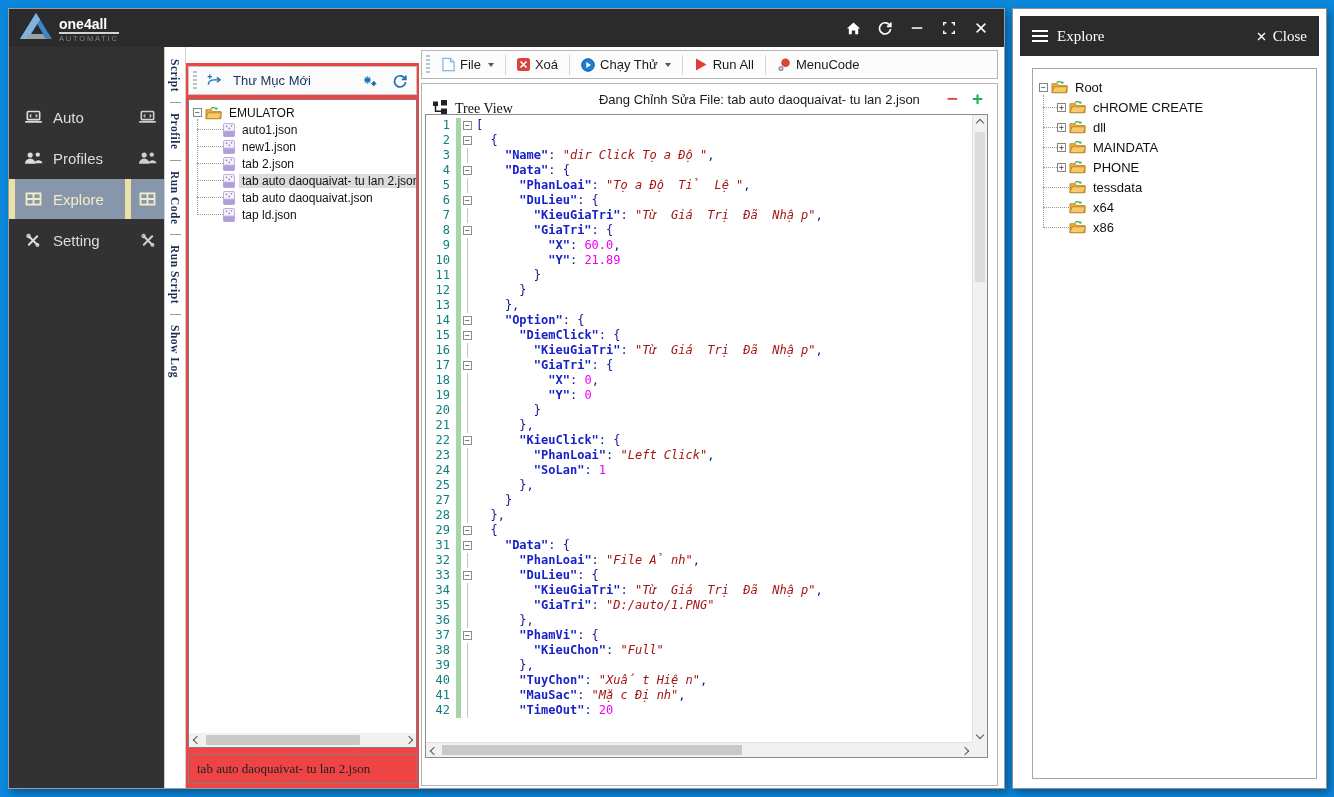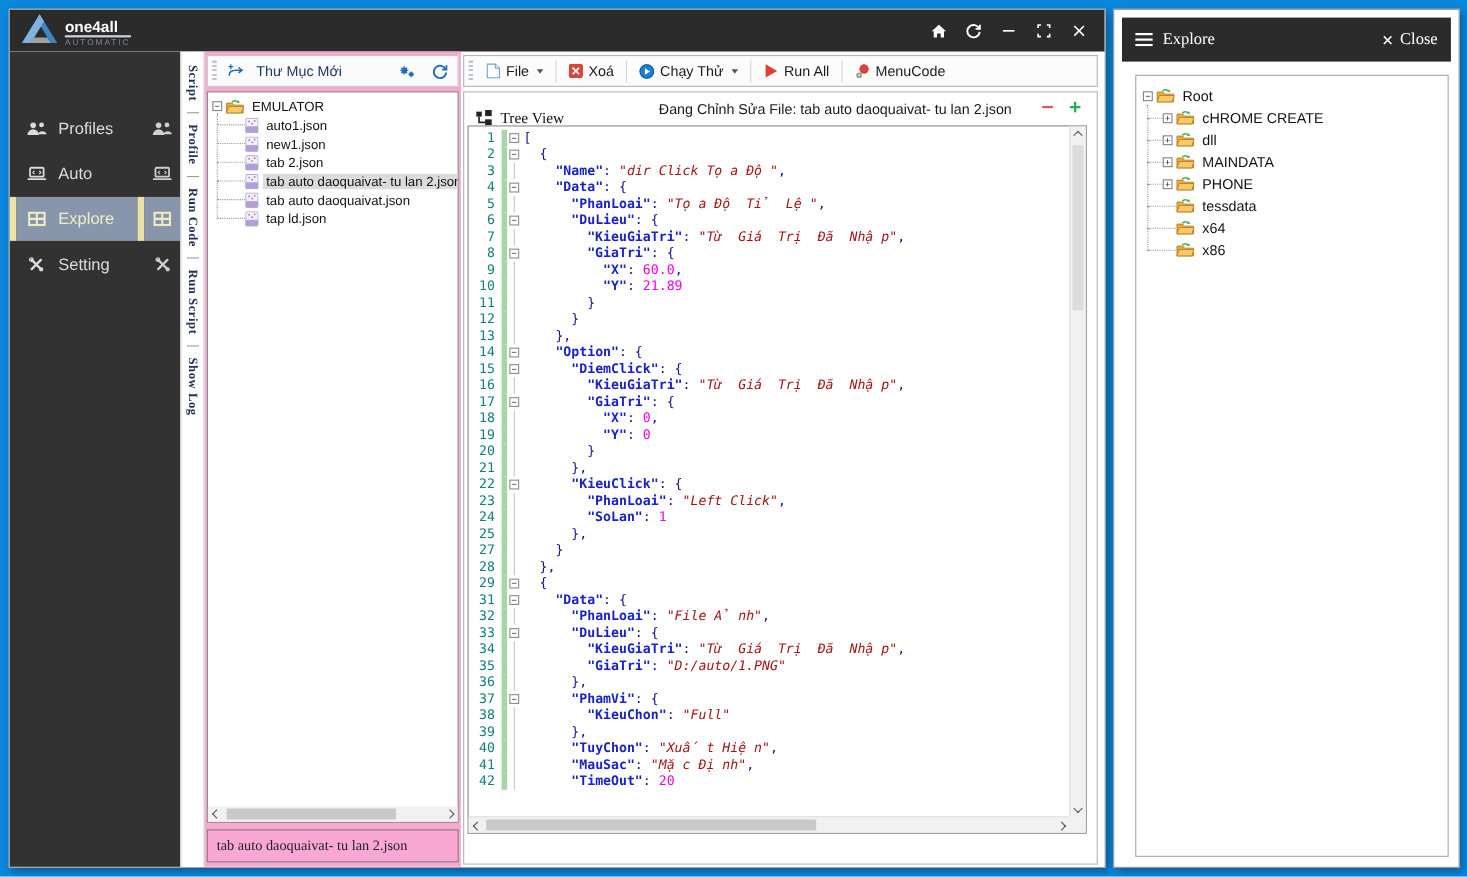--- a/index.html
+++ b/index.html
@@ -31,21 +31,21 @@
   .side-icon { display:inline-flex; width:20px; justify-content:center; color:inherit; }
 
   
   .vtabs { position:absolute; left:155px; top:0; bottom:0; width:22px; background:#fff;
     border-left:1px solid #cfcfcf; border-right:1px solid #cfcfcf; display:flex; flex-direction:column; align-items:center; padding-top:8px; }
   .vtab { writing-mode:vertical-rl; font-family:"Liberation Serif",serif; font-weight:bold; font-size:11.5px;
     color:#1b2f55; padding:4px 0; letter-spacing:.5px; cursor:pointer; }
   .vsep { width:11px; height:1px; background:#9a9a9a; margin:6px 0; }
 
   
-  .tree-panel { position:absolute; left:177px; top:0; bottom:0; width:233px; background:#f9a8d4; }
+  .tree-panel { position:absolute; left:177px; top:16px; bottom:0; width:233px; background:#ef4444; }
   .tp-header { position:absolute; left:2px; right:2px; top:3px; height:29px; border:1px solid #c6c6c6;
     background:#fbfbfb; display:flex; align-items:center; padding:0 4px; gap:6px; }
   .grip { width:4px; align-self:stretch; margin:4px 0; background:repeating-linear-gradient(#b9c3d2 0 2px, transparent 2px 4px); }
   .tp-title { color:#173a63; font-size:13px; flex:1; }
   .tp-btn { display:inline-flex; width:24px; height:22px; align-items:center; justify-content:center; color:#1a6fb5; cursor:pointer; }
   .tp-tree { position:absolute; left:2px; right:2px; top:36px; bottom:40px; border:1px solid #7f7f7f; background:#fff; overflow:hidden; padding-top:4px; position:absolute; }
   .tp-hscroll { position:absolute; left:3px; right:3px; bottom:41px; height:14px; background:#f1f1f1; display:flex; align-items:center; }
   .tp-status { position:absolute; left:2px; right:2px; bottom:4px; height:30px; border:1px solid #7f7f7f;
     display:flex; align-items:center; padding:0 8px; font-family:"Liberation Serif",serif; font-size:13px; color:#222; }
 
@@ -149,57 +149,57 @@
           </span>
         </div>
     </div>
 
     <div class="win-body">
       <nav class="sidebar" id="sidebar">
           <div class="side-item">
             <span class="acc"></span>
             <span class="main">
               <span class="side-icon">
+                <svg width="19" height="14" viewBox="0 0 20 14" fill="none" stroke="currentColor">
+                  <rect x="3.5" y="1.2" width="13" height="8.6" rx="1" stroke-width="1.7"></rect>
+                  <path d="M7.8 4.2 6.2 5.8 7.8 7.4M12.2 4.2 13.8 5.8 12.2 7.4" stroke-width="1.1"></path>
+                  <rect x="1" y="11.2" width="18" height="1.8" rx="0.9" fill="currentColor" stroke="none"></rect>
+                </svg>
+              </span>
+              <span>Auto</span>
+            </span>
+            <span class="acc2"></span>
+            <span class="rail">
+              <svg width="19" height="14" viewBox="0 0 20 14" fill="none" stroke="currentColor">
+                <rect x="3.5" y="1.2" width="13" height="8.6" rx="1" stroke-width="1.7"></rect>
+                <path d="M7.8 4.2 6.2 5.8 7.8 7.4M12.2 4.2 13.8 5.8 12.2 7.4" stroke-width="1.1"></path>
+                <rect x="1" y="11.2" width="18" height="1.8" rx="0.9" fill="currentColor" stroke="none"></rect>
+              </svg>
+            </span>
+          </div>
+          <div class="side-item">
+            <span class="acc"></span>
+            <span class="main">
+              <span class="side-icon">
                 <svg width="19" height="14" viewBox="0 0 20 14" fill="currentColor">
                   <circle cx="6.5" cy="3.8" r="2.7"></circle>
                   <path d="M1 13a5.5 5.5 0 0 1 11 0Z"></path>
                   <circle cx="14.5" cy="3.4" r="2.3"></circle>
                   <path d="M10.9 12.4a4.6 4.6 0 0 1 8.6 0Z"></path>
                 </svg>
               </span>
               <span>Profiles</span>
             </span>
             <span class="acc2"></span>
             <span class="rail">
               <svg width="19" height="14" viewBox="0 0 20 14" fill="currentColor">
                 <circle cx="6.5" cy="3.8" r="2.7"></circle>
                 <path d="M1 13a5.5 5.5 0 0 1 11 0Z"></path>
                 <circle cx="14.5" cy="3.4" r="2.3"></circle>
                 <path d="M10.9 12.4a4.6 4.6 0 0 1 8.6 0Z"></path>
-              </svg>
-            </span>
-          </div>
-          <div class="side-item">
-            <span class="acc"></span>
-            <span class="main">
-              <span class="side-icon">
-                <svg width="19" height="14" viewBox="0 0 20 14" fill="none" stroke="currentColor">
-                  <rect x="3.5" y="1.2" width="13" height="8.6" rx="1" stroke-width="1.7"></rect>
-                  <path d="M7.8 4.2 6.2 5.8 7.8 7.4M12.2 4.2 13.8 5.8 12.2 7.4" stroke-width="1.1"></path>
-                  <rect x="1" y="11.2" width="18" height="1.8" rx="0.9" fill="currentColor" stroke="none"></rect>
-                </svg>
-              </span>
-              <span>Auto</span>
-            </span>
-            <span class="acc2"></span>
-            <span class="rail">
-              <svg width="19" height="14" viewBox="0 0 20 14" fill="none" stroke="currentColor">
-                <rect x="3.5" y="1.2" width="13" height="8.6" rx="1" stroke-width="1.7"></rect>
-                <path d="M7.8 4.2 6.2 5.8 7.8 7.4M12.2 4.2 13.8 5.8 12.2 7.4" stroke-width="1.1"></path>
-                <rect x="1" y="11.2" width="18" height="1.8" rx="0.9" fill="currentColor" stroke="none"></rect>
               </svg>
             </span>
           </div>
           <div class="side-item sel">
             <span class="acc"></span>
             <span class="main">
               <span class="side-icon">
                 <svg width="17" height="14" viewBox="0 0 18 15" fill="none" stroke="currentColor" stroke-width="2">
                   <rect x="1.5" y="1.5" width="15" height="12"></rect>
                   <path d="M9 1.5V13.5M1.5 7.5H16.5"></path>

